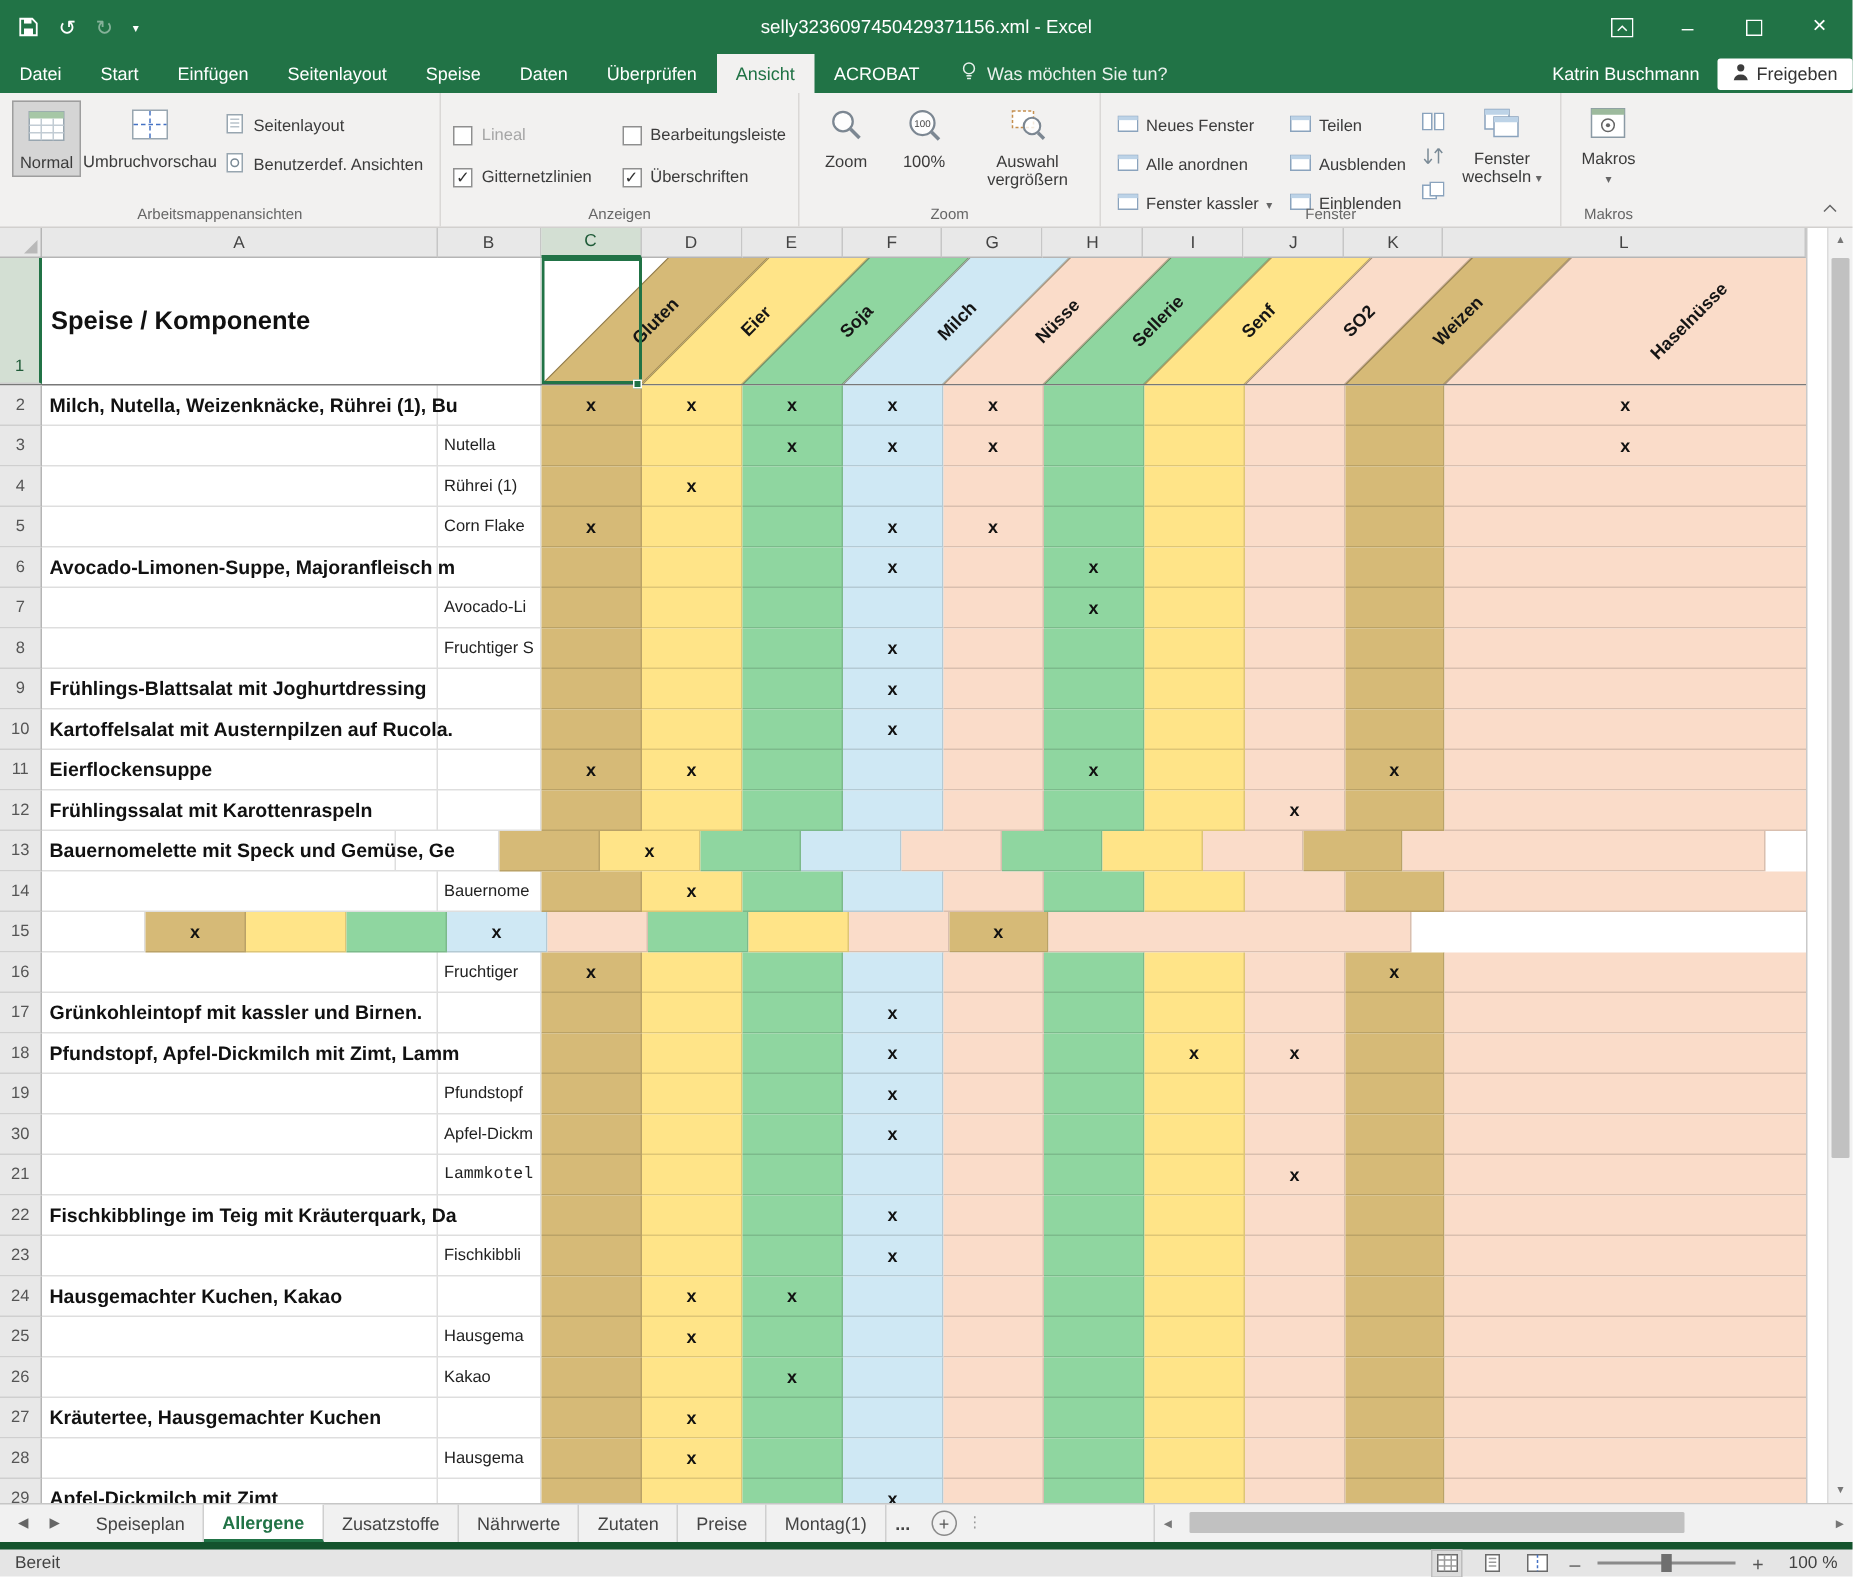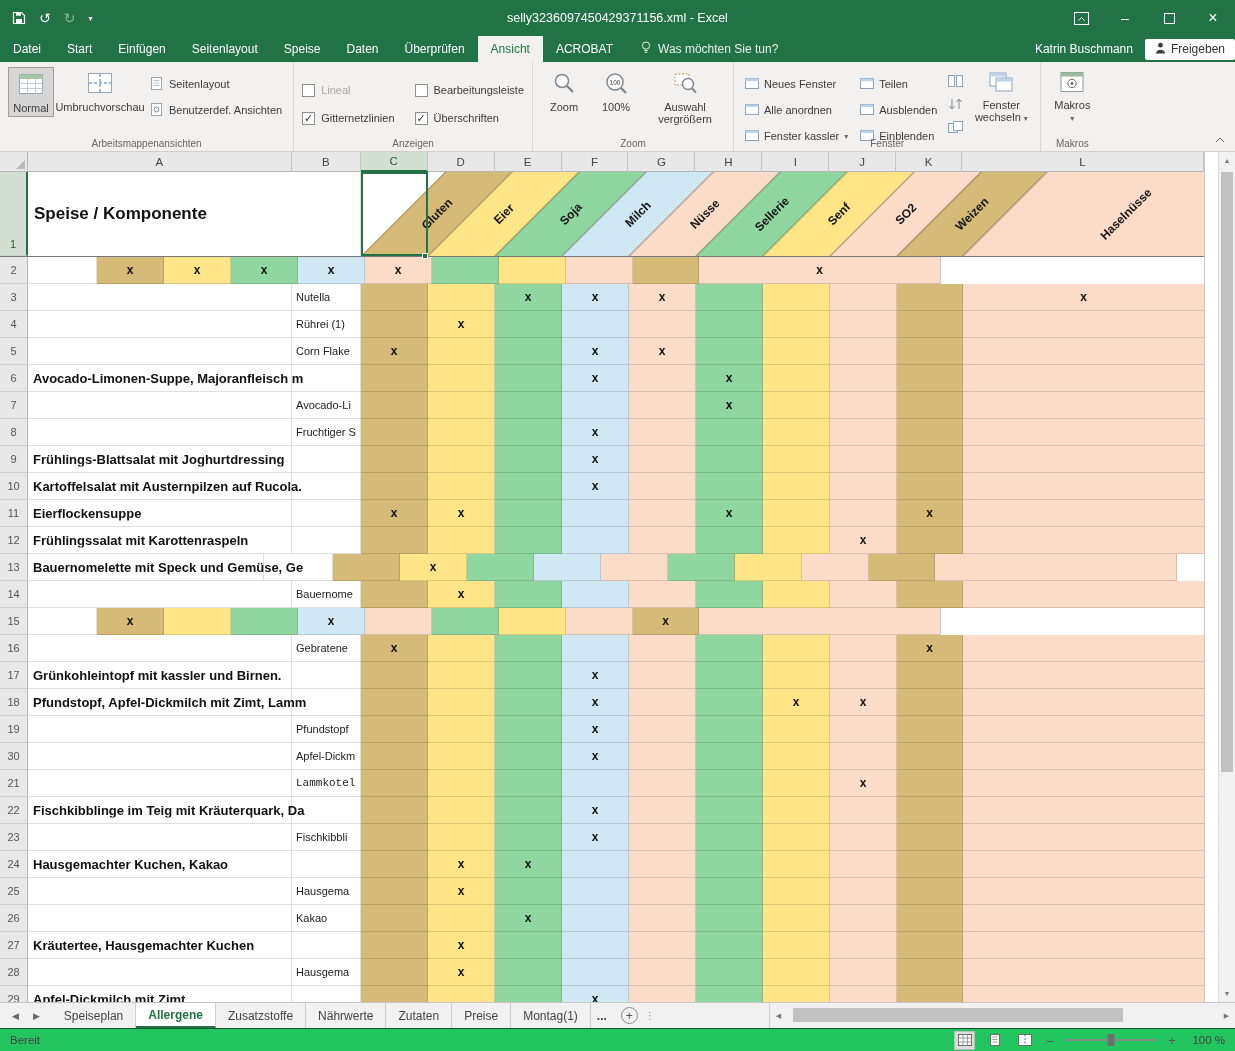--- a/index.html
+++ b/index.html
@@ -87,21 +87,21 @@
   .tab-overflow{display:flex;align-items:center;padding:0 6px;color:#444;font-weight:bold}
   .addsheet{width:17px;height:17px;border:1px solid #8a8a8a;border-radius:50%;color:#555;display:flex;
     align-items:center;justify-content:center;font-size:12px;align-self:center;margin:0 8px}
   .splitter{width:8px;display:flex;align-items:center;justify-content:center;color:#999;font-size:10px}
   .hscroll{margin-left:auto;width:466px;background:#f1f1f1;border-left:1px solid #d0d0d0;display:flex;align-items:center}
   .hscroll .arr{width:17px;display:flex;align-items:center;justify-content:center;font-size:7px;color:#777}
   .htrack{position:relative;flex:1;height:100%}
   .hthumb{position:absolute;top:5px;left:6px;width:330px;height:14px;background:#c1c1c1;border-radius:1px}
 
   
-  .statusbar{top:1028px;height:23px;background:#22c55e;border-top:1px solid #14532d;display:flex;align-items:center;font-size:11.5px;color:#424242}
+  .statusbar{top:1028px;height:23px;background:#e5e5e5;border-top:5px solid #14532d;display:flex;align-items:center;font-size:11.5px;color:#424242}
   .status-left{padding-left:10px}
   .status-right{margin-left:auto;display:flex;align-items:center;gap:9px;padding-right:10px}
   .viewbtn{width:21px;height:19px;display:flex;align-items:center;justify-content:center}
   .viewbtn.active{background:#dcdcdc;border:1px solid #bdbdbd}
   .zoomtrack{position:relative;width:92px;height:2px;background:#8a8a8a}
   .zoomthumb{position:absolute;left:50%;top:-5px;transform:translateX(-50%);width:7px;height:12px;background:#6f6f6f}
   .zbtn{width:12px;text-align:center;color:#555;font-size:13px}
   .zoomlabel{min-width:38px;text-align:right}
 </style>
 </head>
@@ -420,20 +420,23 @@
           <div class="hlabel" style="left: 544.5px; top: 42px;">SO2</div>
           <div class="hband" style="left: 536px; width: 66px; background: rgb(214, 186, 119);"></div>
           <div class="hlabel" style="left: 611px; top: 42px;">Weizen</div>
           <div class="hband" style="left: 602px; width: 242px; background: rgb(250, 220, 201);"></div>
           <div class="hlabel" style="left: 765px; top: 42px;">Haselnüsse</div>
           <div class="selbox"></div>
         </div>
       </div>
       <div class="grow">
         <div class="rowhead">2</div>
+        <div class="cell cellA" style="width: 264px;">
+          <span class="atext">Milch, Nutella, Weizenknäcke, Rührei (1), Bu</span>
+        </div>
         <div class="cell" style="width: 69px;"></div>
         <div class="cell" style="width: 67px; background: rgb(214, 186, 119);">
           <span class="xmark">x</span>
         </div>
         <div class="cell" style="width: 67px; background: rgb(255, 228, 136);">
           <span class="xmark">x</span>
         </div>
         <div class="cell" style="width: 67px; background: rgb(143, 214, 160);">
           <span class="xmark">x</span>
         </div>
@@ -714,21 +717,21 @@
         <div class="cell" style="width: 67px; background: rgb(250, 220, 201);"></div>
         <div class="cell" style="width: 66px; background: rgb(214, 186, 119);">
           <span class="xmark">x</span>
         </div>
         <div class="cell" style="width: 242px; background: rgb(250, 220, 201);"></div>
       </div>
       <div class="grow">
         <div class="rowhead">16</div>
         <div class="cell cellA" style="width: 264px;"></div>
         <div class="cell" style="width: 69px;">
-          <span class="btext">Gebratene</span>
+          <span class="btext">Fruchtiger</span>
         </div>
         <div class="cell" style="width: 67px; background: rgb(214, 186, 119);">
           <span class="xmark">x</span>
         </div>
         <div class="cell" style="width: 67px; background: rgb(255, 228, 136);"></div>
         <div class="cell" style="width: 67px; background: rgb(143, 214, 160);"></div>
         <div class="cell" style="width: 67px; background: rgb(207, 232, 244);"></div>
         <div class="cell" style="width: 67px; background: rgb(250, 220, 201);"></div>
         <div class="cell" style="width: 67px; background: rgb(143, 214, 160);"></div>
         <div class="cell" style="width: 67px; background: rgb(255, 228, 136);"></div>

